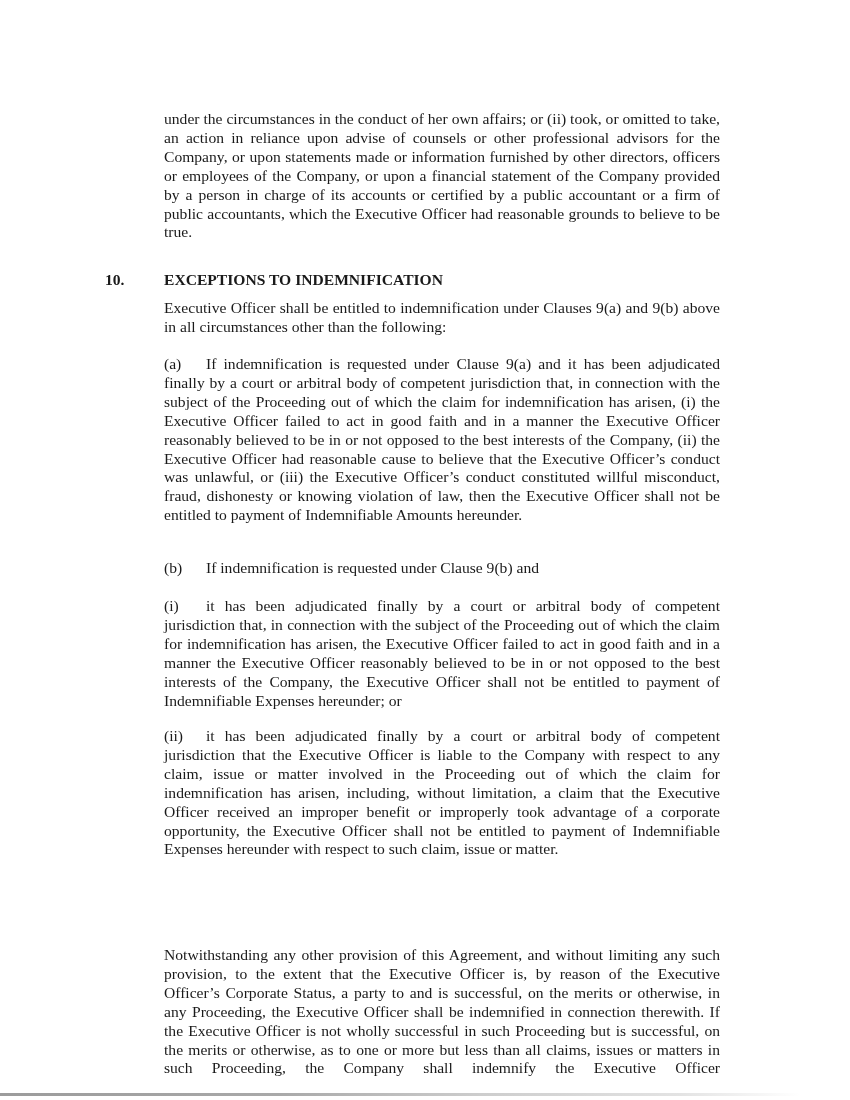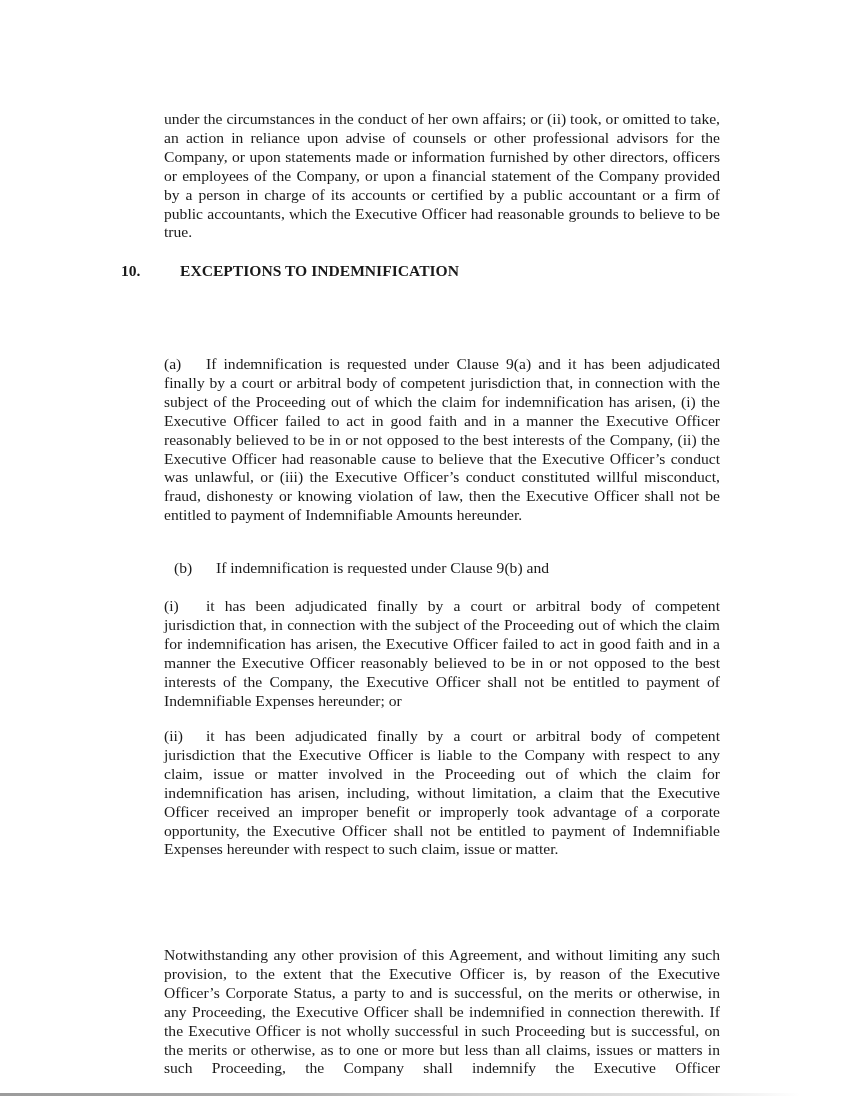--- a/index.html
+++ b/index.html
@@ -61,28 +61,29 @@
       opacity: 0.85;
     }
   </style>
 </head>
 <body>
 
 <div class="page">
 
   <p class="body-block" style="top:110px;">under the circumstances in the conduct of her own affairs; or (ii) took, or omitted to take, an action in reliance upon advise of counsels or other professional advisors for the Company, or upon statements made or information furnished by other directors, officers or employees of the Company, or upon a financial statement of the Company provided by a person in charge of its accounts or certified by a public accountant or a firm of public accountants, which the Executive Officer had reasonable grounds to believe to be true.</p>
 
-  <div class="heading" style="top:262px;margin-left:16px;">
+  <div class="heading" style="top:271px;">
     <span class="num">10.</span><span>EXCEPTIONS TO INDEMNIFICATION</span>
   </div>
 
+  <p class="body-block" style="top:299px;">Executive Officer shall be entitled to indemnification under Clauses 9(a) and 9(b) above in all circumstances other than the following:</p>
 
   <p class="body-block" style="top:355px;"><span class="item-label">(a)</span><span>If indemnification is requested under Clause 9(a) and it has been adjudicated finally by a court or arbitral body of competent jurisdiction that, in connection with the subject of the Proceeding out of which the claim for indemnification has arisen, (i) the Executive Officer failed to act in good faith and in a manner the Executive Officer reasonably believed to be in or not opposed to the best interests of the Company, (ii) the Executive Officer had reasonable cause to believe that the Executive Officer’s conduct was unlawful, or (iii) the Executive Officer’s conduct constituted willful misconduct, fraud, dishonesty or knowing violation of law, then the Executive Officer shall not be entitled to payment of Indemnifiable Amounts hereunder.</span></p>
 
-  <p class="body-block" style="top:559px; text-align:left;margin-left:10px;"><span class="item-label">(b)</span><span>If indemnification is requested under Clause 9(b) and</span></p>
+  <p class="body-block" style="top:559px; text-align:left;"><span class="item-label">(b)</span><span>If indemnification is requested under Clause 9(b) and</span></p>
 
   <p class="body-block" style="top:597px;"><span class="item-label">(i)</span><span>it has been adjudicated finally by a court or arbitral body of competent jurisdiction that, in connection with the subject of the Proceeding out of which the claim for indemnification has arisen, the Executive Officer failed to act in good faith and in a manner the Executive Officer reasonably believed to be in or not opposed to the best interests of the Company, the Executive Officer shall not be entitled to payment of Indemnifiable Expenses hereunder; or</span></p>
 
   <p class="body-block" style="top:727px;"><span class="item-label">(ii)</span><span>it has been adjudicated finally by a court or arbitral body of competent jurisdiction that the Executive Officer is liable to the Company with respect to any claim, issue or matter involved in the Proceeding out of which the claim for indemnification has arisen, including, without limitation, a claim that the Executive Officer received an improper benefit or improperly took advantage of a corporate opportunity, the Executive Officer shall not be entitled to payment of Indemnifiable Expenses hereunder with respect to such claim, issue or matter.</span></p>
 
 
   <p class="body-block last-line-justify" style="top:912px;">Notwithstanding any other provision of this Agreement, and without limiting any such provision, to the extent that the Executive Officer is, by reason of the Executive Officer’s Corporate Status, a party to and is successful, on the merits or otherwise, in any Proceeding, the Executive Officer shall be indemnified in connection therewith. If the Executive Officer is not wholly successful in such Proceeding but is successful, on the merits or otherwise, as to one or more but less than all claims, issues or matters in such Proceeding, the Company shall indemnify the Executive Officer</p>
 
   <div class="scan-line"></div>
 </div>

